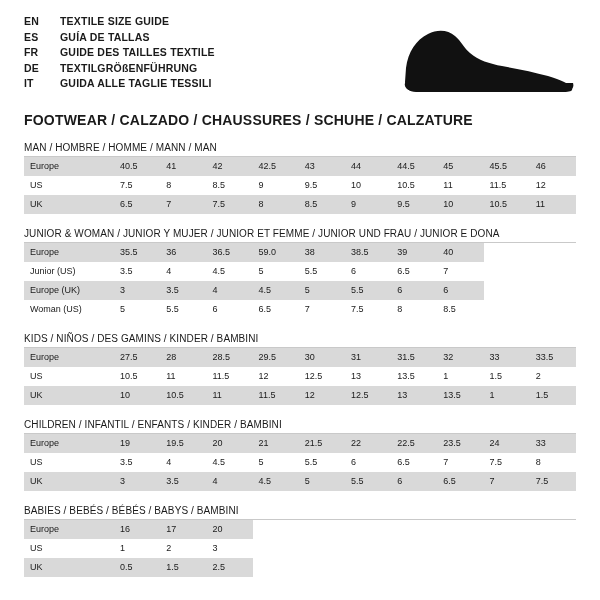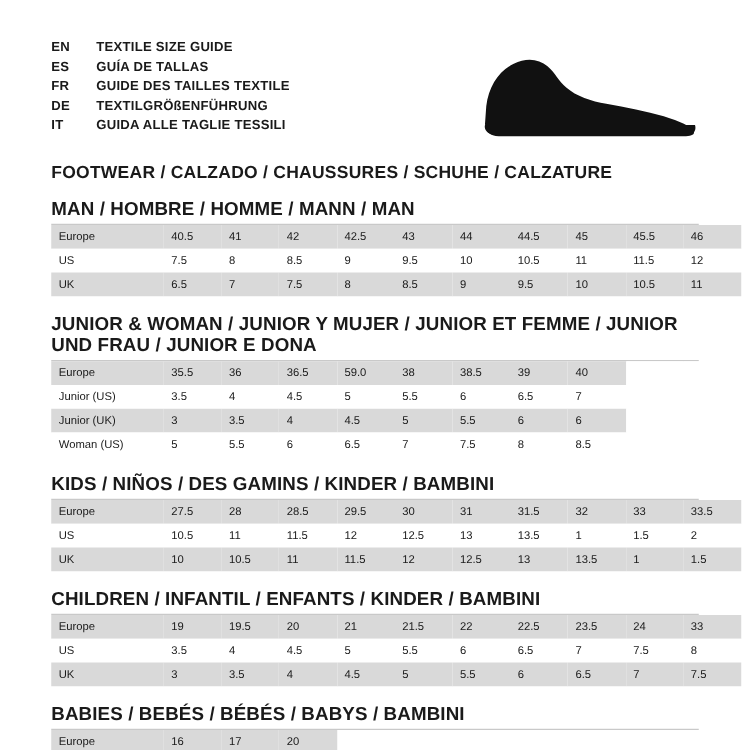--- a/index.html
+++ b/index.html
@@ -11,21 +11,21 @@
     width: 600px;
     height: 600px;
     font-family: "Liberation Sans", sans-serif;
     color: #1a1a1a;
     overflow: hidden;
   }
   .page {
     position: relative;
     width: 600px;
     height: 600px;
-    padding: 17px;
+    padding: 0;
     box-sizing: border-box;
   }
 
   
   .header {
     position: relative;
     padding: 14px 24px 0 24px;
     height: 104px;
     box-sizing: border-box;
   }
@@ -66,22 +66,22 @@
 
   
   .tables {
     padding: 0 24px;
     box-sizing: border-box;
   }
   .group {
     margin-top: 14px;
   }
   .group-title {
-    font-size: 15px;
-    font-weight: bold;
+    font-size: 10px;
+    font-weight: normal;
     letter-spacing: 0.1px;
     padding-bottom: 3px;
     border-bottom: 1px solid #c9c9c9;
     margin-bottom: 0;
   }
   table.size {
     border-collapse: collapse;
     width: 552px;
     table-layout: fixed;
   }
@@ -214,21 +214,21 @@
               <td>4.5</td>
               <td>5</td>
               <td>5.5</td>
               <td>6</td>
               <td>6.5</td>
               <td>7</td>
               <td style="background: rgb(255, 255, 255);"></td>
               <td style="background: rgb(255, 255, 255);"></td>
             </tr>
             <tr class="shaded">
-              <td class="rowlabel">Junior (UK)</td>
+              <td class="rowlabel">Europe (UK)</td>
               <td>3</td>
               <td>3.5</td>
               <td>4</td>
               <td>4.5</td>
               <td>5</td>
               <td>5.5</td>
               <td>6</td>
               <td>6</td>
               <td style="background: rgb(255, 255, 255);"></td>
               <td style="background: rgb(255, 255, 255);"></td>

